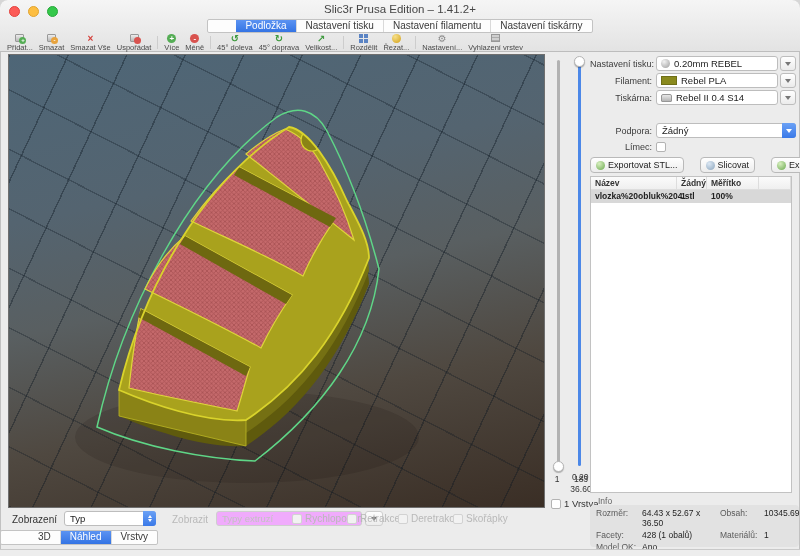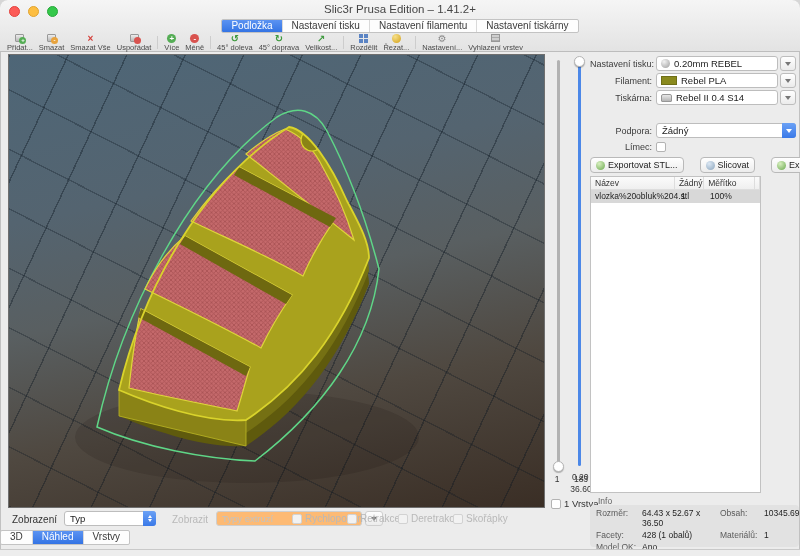--- a/index.html
+++ b/index.html
@@ -13,21 +13,21 @@
             background:linear-gradient(#f5f5f5,#e3e3e3); border-bottom:1px solid #bdbdbd; }
   .light { position:absolute; top:6px; width:11px; height:11px; border-radius:50%; }
   .light.red    { left:9px;  background:#fc5b57; border:1px solid #e2433f; }
   .light.yellow { left:28px; background:#fdbe41; border:1px solid #e0a330; }
   .light.green  { left:47px; background:#34c84a; border:1px solid #2aa73c; }
   .win-title { position:absolute; top:0; left:0; right:0; height:19px; line-height:19px;
                text-align:center; font-size:11.5px; color:#454545; }
 
   
   .seg { display:inline-flex; border:1px solid #c3c3c3; border-radius:2px; overflow:hidden;
-         background:#fdfdfd; height:14px; }
+         background:#fdfdfd; height:14px;padding-left:28px; }
   .seg .tab { padding:0 9px; font-size:10px; line-height:12.5px; color:#3a3a3a;
               border-left:1px solid #d9d9d9; cursor:default; white-space:nowrap; }
   .seg .tab:first-child { border-left:none; }
   .seg .tab.active { background:linear-gradient(#5b93f2,#3474e4); color:#fff; }
   .maintabs-row { position:absolute; top:19px; left:0; right:0; height:15px;
                   display:flex; justify-content:center; align-items:flex-start; }
 
   
   .toolbar { position:absolute; top:34px; left:0; right:0; height:17px;
              display:flex; align-items:center; padding-left:4px; }
@@ -99,22 +99,22 @@
   .sph.gray  { background:radial-gradient(circle at 35% 30%, #f2f2f2, #9c9c9c); }
   .sph.green { background:radial-gradient(circle at 35% 30%, #d8f0c0, #6aa84f); }
   .sph.blue  { background:radial-gradient(circle at 35% 30%, #dce8f4, #8aa4bc); }
   .swatch { display:inline-block; width:16px; height:9px; background:#8a8a1e; border:1px solid #6f6f18; flex:0 0 auto; }
   .printer-ic { display:inline-block; width:11px; height:8px; background:linear-gradient(#e8e8e8,#b5b5b5);
                 border:1px solid #979797; border-radius:2px 2px 1px 1px; flex:0 0 auto; }
   .btnrow { position:absolute; top:105px; left:0; width:210px; display:flex; gap:16px; }
   .pbtn { height:16px; display:inline-flex; align-items:center; gap:3px; padding:0 5px;
           background:linear-gradient(#ffffff,#ececec); border:1px solid #b9b9b9; border-radius:4px;
           font-size:9px; color:#222; white-space:nowrap; cursor:pointer; }
-  .listbox { position:absolute; top:124px; left:0; width:171px; height:317px; background:#fff;
-             border:1px solid #c2c2c2; }
+  .listbox { position:absolute; top:124px; left:0; width:202px; height:317px; background:#fff;
+             border:1px solid #c2c2c2;font-weight:bold; }
   .thead { display:flex; height:13px; background:linear-gradient(#fbfbfb,#efefef);
            border-bottom:1px solid #ddd; font-size:8.5px; color:#333; }
   .thead span { border-right:1px solid #ddd; padding:1px 0 0 4px; }
   .trow { display:flex; height:13px; background:#d8d8d8; font-size:8.5px; color:#222; cursor:default; }
   .trow span { padding:1px 0 0 4px; }
   .c1 { width:86px; } .c2 { width:30px; } .c3 { width:52px; } .c4 { flex:1; }
   .info-title { position:absolute; top:444px; left:8px; font-size:8.5px; color:#666; }
   .infobox { position:absolute; top:453px; left:0; width:209px; height:42px; background:#e2e2e2;
              border-radius:4px; padding:3px 6px; display:grid;
              grid-template-columns:46px 78px 44px auto; row-gap:2px; font-size:8.5px; color:#1e1e1e;
@@ -126,21 +126,21 @@
   .blabel.dis { color:#b9b9b9; }
   .typ-select { position:absolute; left:64px; top:511px; width:92px; height:15px; background:#fff;
                 border:1px solid #bdbdbd; border-radius:3px; font-size:9.5px; color:#222;
                 padding-left:5px; line-height:13px; }
   .typ-select .cap { position:absolute; right:-1px; top:-1px; width:13px; height:15px;
                      background:linear-gradient(#6ba1f5,#3a79e8); border-radius:0 3px 3px 0;
                      display:flex; flex-direction:column; align-items:center; justify-content:center; gap:1px; }
   .tri-up-s { width:0;height:0;border-left:2.5px solid transparent;border-right:2.5px solid transparent;border-bottom:3px solid #fff; }
   .tri-dn-s { width:0;height:0;border-left:2.5px solid transparent;border-right:2.5px solid transparent;border-top:3px solid #fff; }
   .ext-input { position:absolute; left:216px; top:511px; width:146px; height:15px;
-               border:1px solid #cfcfcf; border-radius:3px; background:#fdba74; font-size:9.5px;
+               border:1px solid #cfcfcf; border-radius:3px; background:#f0abfc; font-size:9.5px;
                padding:0 5px; color:#555; font-family:inherit; }
   .ext-input::placeholder { color:#c2c2c2; }
   .ext-chev { position:absolute; left:365px; top:511px; width:18px; height:15px;
               background:linear-gradient(#fdfdfd,#ececec); border:1px solid #cfcfcf; border-radius:3px;
               display:flex; align-items:center; justify-content:center; }
   .bcb { font-size:10px; color:#b9b9b9; }
   .vtabs-row { position:absolute; top:530px; left:0; right:0; display:flex; justify-content:flex-start; }
   .strip { position:absolute; top:549px; left:0; right:0; height:7px; background:#ededed;
            border-top:1px solid #c9c9c9; }
 </style>

